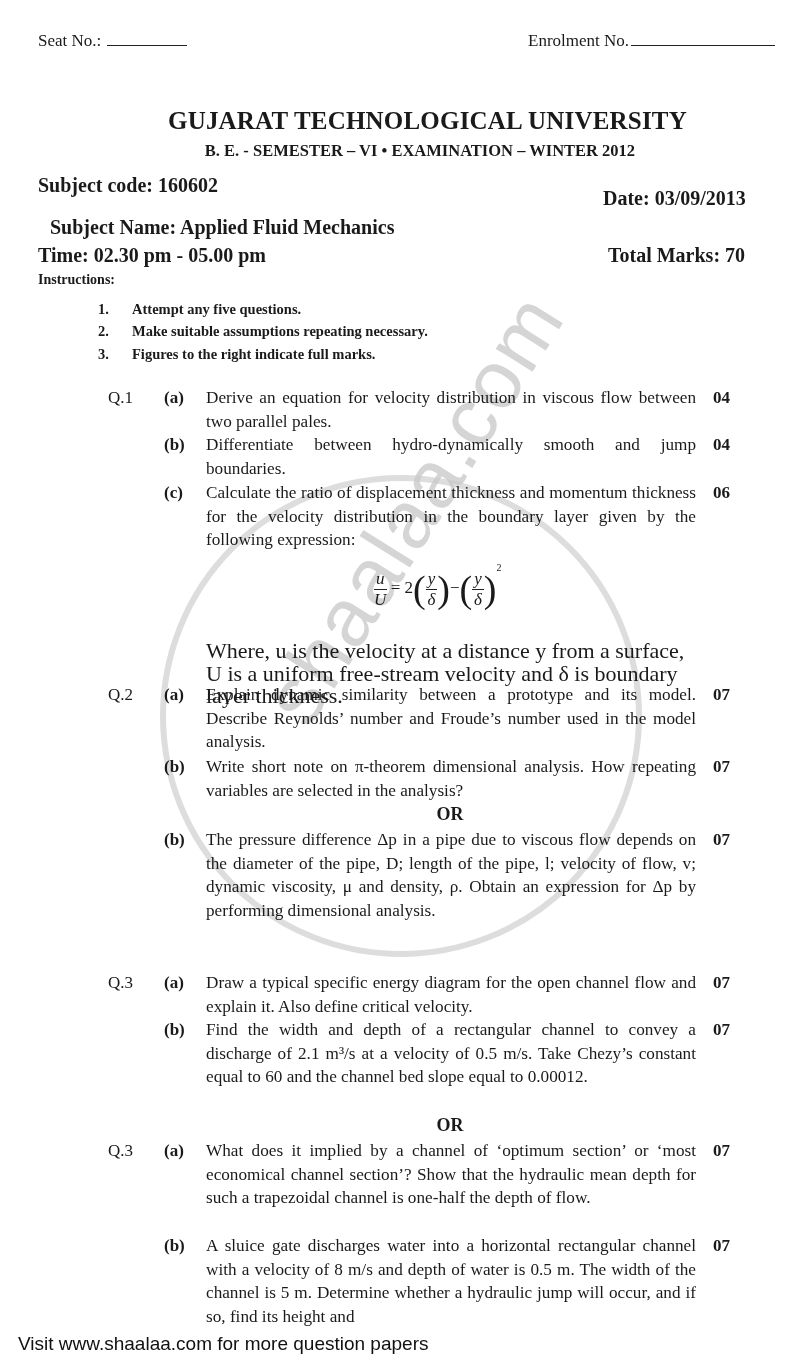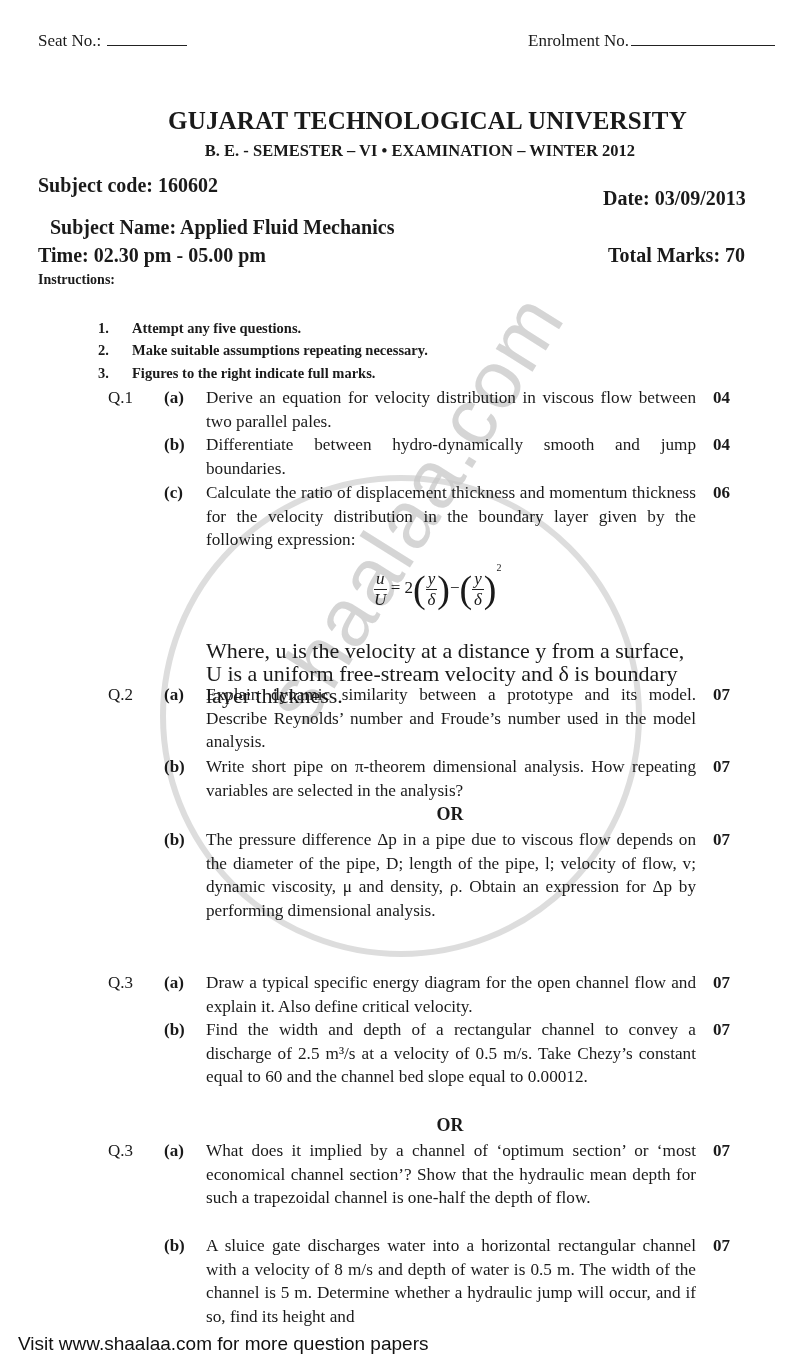--- a/index.html
+++ b/index.html
@@ -17,21 +17,21 @@
   .univ { left: 0; width: 855px; top: 107px; text-align: center; font-weight: bold; font-size: 25px; letter-spacing: 0.2px; }
   .exam { left: 0; width: 840px; top: 141px; text-align: center; font-weight: bold; font-size: 16.5px; }
 
   .meta { font-weight: bold; font-size: 20px; }
   .m-code { left: 38px; top: 174px; }
   .m-date { left: 603px; top: 187px; }
   .m-name { left: 50px; top: 216px; }
   .m-time { left: 38px; top: 244px; }
   .m-marks { left: 608px; top: 244px; }
   .instr-h { left: 38px; top: 272px; font-weight: bold; font-size: 14px; }
-  .instr { left: 98px; font-weight: bold; font-size: 14.5px; margin-top: 19px; }
+  .instr { left: 98px; font-weight: bold; font-size: 14.5px; }
   .instr .num { display: inline-block; width: 34px; }
 
   .q-no { font-weight: normal; font-size: 17px; }
   .q-sub { font-weight: bold; font-size: 17px; }
   .q-text { font-size: 17.2px; line-height: 23.5px; width: 490px; text-align: justify; }
   .q-text.last-left { text-align: left; }
   .q-marks { font-weight: bold; font-size: 17px; left: 713px; }
   .or { font-weight: bold; font-size: 18px; left: 0; width: 900px; text-align: center; }
 
   .formula { left: 374px; top: 562px; font-style: italic; font-size: 17px; }
@@ -85,36 +85,36 @@
   <span style="font-style:normal">= 2</span><span class="paren">(</span><span class="frac"><span class="top">y</span><span>δ</span></span><span class="paren">)</span><span style="font-style:normal">−</span><span class="paren">(</span><span class="frac"><span class="top">y</span><span>δ</span></span><span class="paren">)</span><sup style="font-size:10px;font-style:normal;vertical-align:22px">2</sup>
 </div>
 <div class="abs q-text last-left" style="left:206px;top:640px;font-size:22px;line-height:22.5px">Where, u is the velocity at a distance y from a surface, U is a uniform free-stream velocity and δ is boundary layer thickness.</div>
 
 <div class="abs q-no" style="left:108px;top:685px">Q.2</div>
 <div class="abs q-sub" style="left:164px;top:685px">(a)</div>
 <div class="abs q-text" style="left:206px;top:683px">Explain dynamic similarity between a prototype and its model. Describe Reynolds’ number and Froude’s number used in the model analysis.</div>
 <div class="abs q-marks" style="top:685px">07</div>
 
 <div class="abs q-sub" style="left:164px;top:757px">(b)</div>
-<div class="abs q-text" style="left:206px;top:755px">Write short pipe on π-theorem dimensional analysis. How repeating variables are selected in the analysis?</div>
+<div class="abs q-text" style="left:206px;top:755px">Write short note on π-theorem dimensional analysis. How repeating variables are selected in the analysis?</div>
 <div class="abs q-marks" style="top:757px">07</div>
 
 <div class="abs or" style="top:804px">OR</div>
 
 <div class="abs q-sub" style="left:164px;top:830px">(b)</div>
 <div class="abs q-text" style="left:206px;top:828px">The pressure difference Δp in a pipe due to viscous flow depends on the diameter of the pipe, D; length of the pipe, l; velocity of flow, v; dynamic viscosity, μ and density, ρ. Obtain an expression for Δp by performing dimensional analysis.</div>
 <div class="abs q-marks" style="top:830px">07</div>
 
 <div class="abs q-no" style="left:108px;top:973px">Q.3</div>
 <div class="abs q-sub" style="left:164px;top:973px">(a)</div>
 <div class="abs q-text" style="left:206px;top:971px">Draw a typical specific energy diagram for the open channel flow and explain it. Also define critical velocity.</div>
 <div class="abs q-marks" style="top:973px">07</div>
 
 <div class="abs q-sub" style="left:164px;top:1020px">(b)</div>
-<div class="abs q-text" style="left:206px;top:1018px">Find the width and depth of a rectangular channel to convey a discharge of 2.5 m³/s at a velocity of 0.5 m/s. Take Chezy’s constant equal to 60 and the channel bed slope equal to 0.00012.</div>
+<div class="abs q-text" style="left:206px;top:1018px">Find the width and depth of a rectangular channel to convey a discharge of 2.1 m³/s at a velocity of 0.5 m/s. Take Chezy’s constant equal to 60 and the channel bed slope equal to 0.00012.</div>
 <div class="abs q-marks" style="top:1020px">07</div>
 
 <div class="abs or" style="top:1115px">OR</div>
 
 <div class="abs q-no" style="left:108px;top:1141px">Q.3</div>
 <div class="abs q-sub" style="left:164px;top:1141px">(a)</div>
 <div class="abs q-text" style="left:206px;top:1139px">What does it implied by a channel of ‘optimum section’ or ‘most economical channel section’? Show that the hydraulic mean depth for such a trapezoidal channel is one-half the depth of flow.</div>
 <div class="abs q-marks" style="top:1141px">07</div>
 
 <div class="abs q-sub" style="left:164px;top:1236px">(b)</div>

